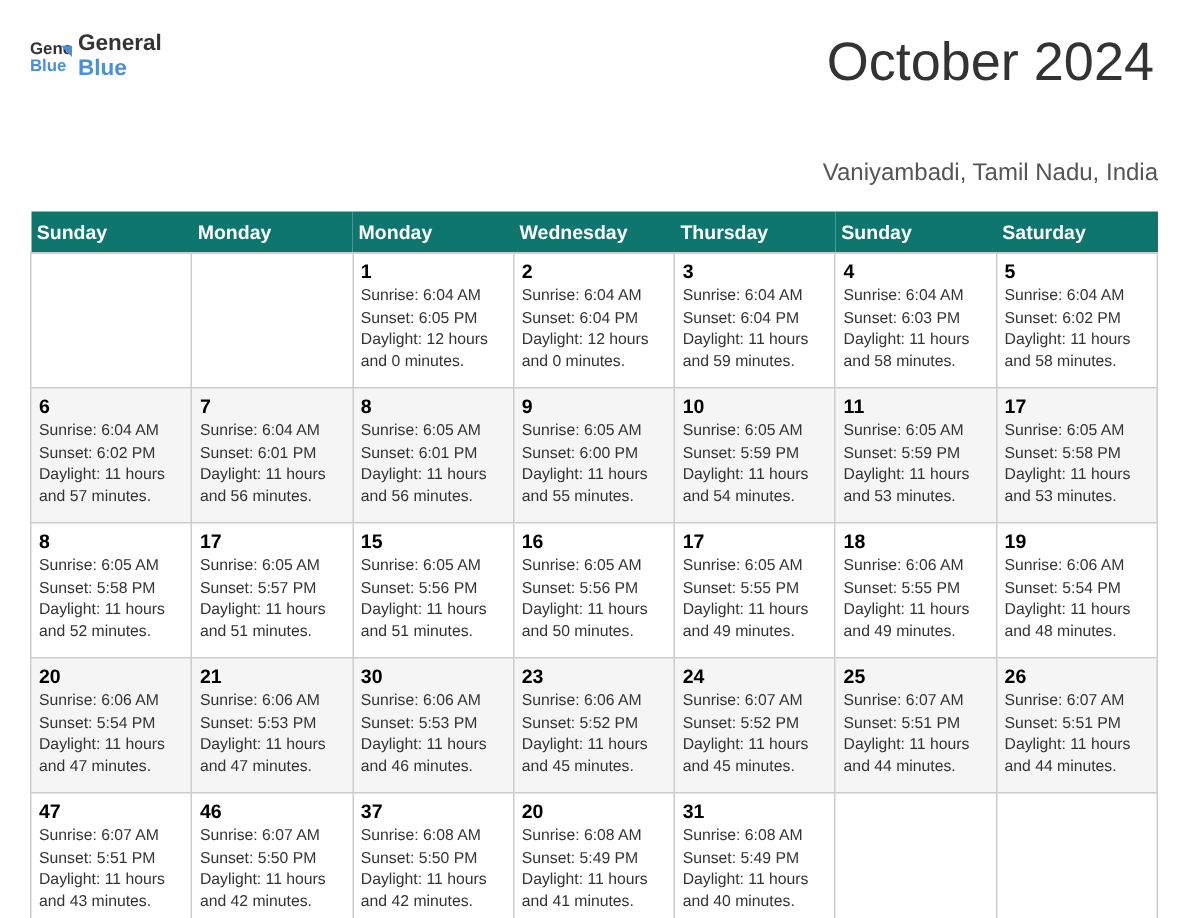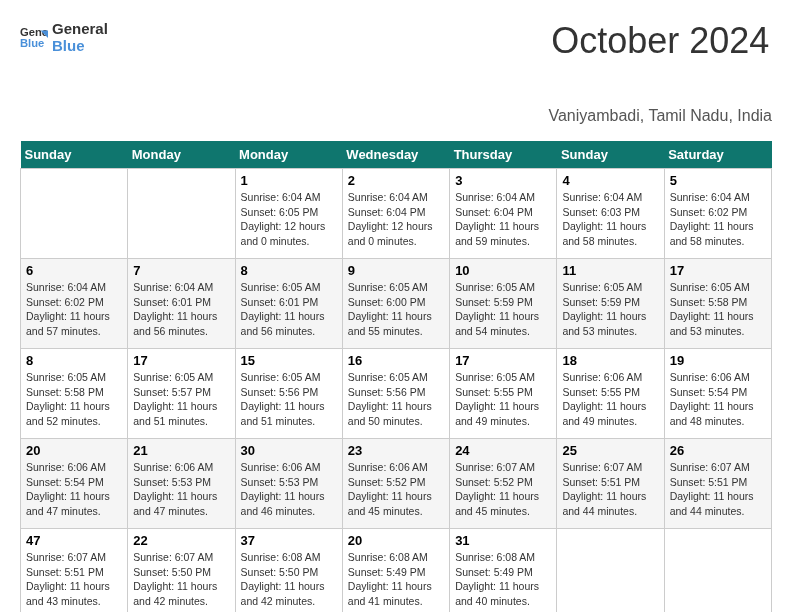--- a/index.html
+++ b/index.html
@@ -308,21 +308,21 @@
       </tr>
       <tr>
         <td>
           <span class="day-num">47</span>
           <div class="day-info" style="white-space: pre-line;">Sunrise: 6:07 AM
 Sunset: 5:51 PM
 Daylight: 11 hours
 and 43 minutes.</div>
         </td>
         <td>
-          <span class="day-num">22</span>
+          <span class="day-num">46</span>
           <div class="day-info" style="white-space: pre-line;">Sunrise: 6:07 AM
 Sunset: 5:50 PM
 Daylight: 11 hours
 and 42 minutes.</div>
         </td>
         <td>
           <span class="day-num">37</span>
           <div class="day-info" style="white-space: pre-line;">Sunrise: 6:08 AM
 Sunset: 5:50 PM
 Daylight: 11 hours

